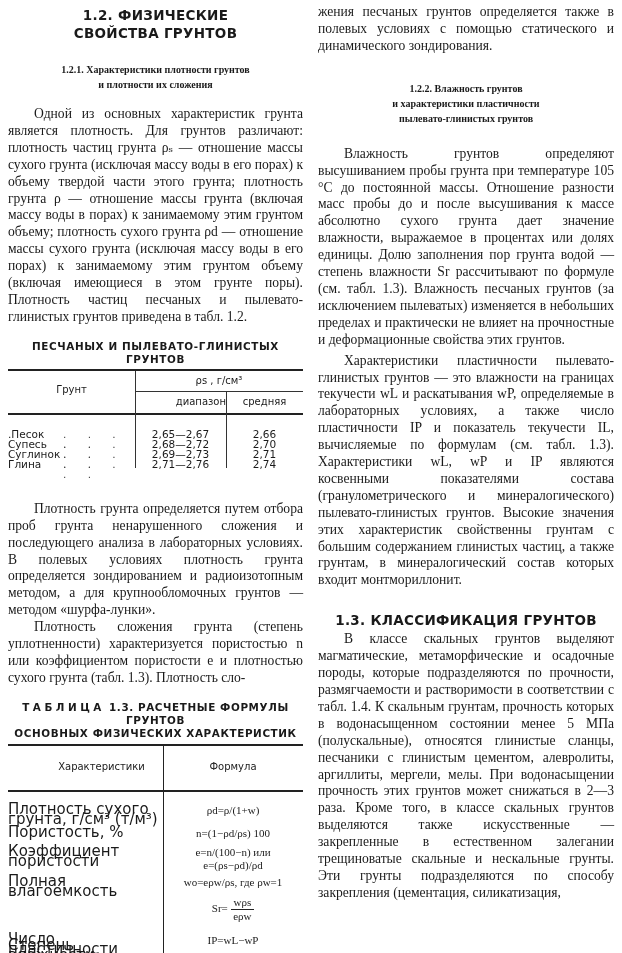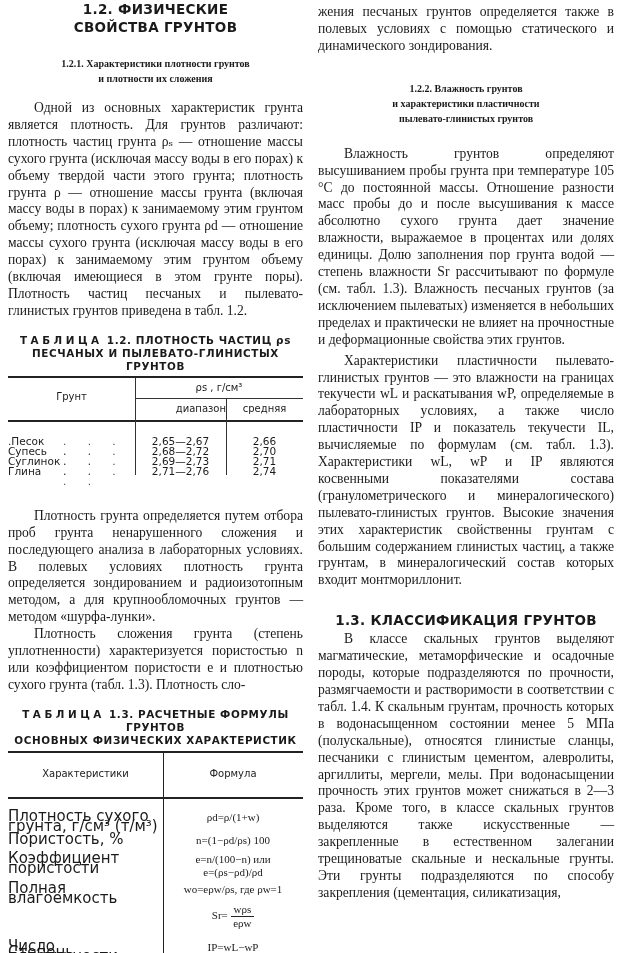--- a/index.html
+++ b/index.html
@@ -44,44 +44,43 @@
   .t12 .row { display: flex; height: 10px; line-height: 10px; font-size: 10.5px; }
   .t12 .c-name { width: 127px; position: relative; }
   .t12 .c-name .dots { position: absolute; left: 55px; letter-spacing: 9px; color: #444; }
   .t12 .c-range { width: 91px; text-align: center; }
   .t12 .c-avg { flex: 1; text-align: center; }
 
   
   .t13 { position: relative; font-family: "DejaVu Sans", sans-serif; font-size: 10px; }
   .t13 .head { position: relative; height: 44px; border-top: 2px solid #222; border-bottom: 2px solid #222; }
   .t13 .vline { position: absolute; left: 155px; top: 0; height: 260px; border-left: 1.5px solid #222; }
-  .t13 .h-l { position: absolute; left: 0; width: 155px; top: 15px; text-align: center; }
+  .t13 .h-l { position: absolute; left: 16px; width: 155px; top: 15px; text-align: center; }
   .t13 .h-r { position: absolute; left: 155px; right: 0; top: 15px; text-align: center; }
   .t13 .r { position: absolute; left: 0; right: 0; }
   .t13 .l { position: absolute; left: 0; width: 150px; font-size: 15px; line-height: 10.5px; }
   .t13 .f { position: absolute; left: 155px; right: 0; text-align: center; font-family: "Liberation Serif", serif; font-size: 11px; line-height: 13px; }
   .frac { display: inline-flex; flex-direction: column; align-items: center; vertical-align: middle; }
   .frac .num { border-bottom: 1px solid #222; padding: 0 3px; }
 </style>
 </head>
 <body>
 
 <div class="col col-left">
-  <div class="h-section" style="margin-top:0;">
+  <div class="h-section" style="margin-top:6px;">
     <div>1.2. ФИЗИЧЕСКИЕ</div>
     <div>СВОЙСТВА ГРУНТОВ</div>
   </div>
   <div class="h-sub" style="margin-top:20px;">
     <div>1.2.1. Характеристики плотности грунтов</div>
     <div>и плотности их сложения</div>
   </div>
   <p class="para indent" style="margin-top:14px;">Одной из основных характеристик грунта является плотность. Для грунтов различают: плотность частиц грунта ρₛ — отношение массы сухого грунта (исключая массу воды в его порах) к объему твердой части этого грунта; плотность грунта ρ — отношение массы грунта (включая массу воды в порах) к занимаемому этим грунтом объему; плотность сухого грунта ρd — отношение массы сухого грунта (исключая массу воды в его порах) к занимаемому этим грунтом объему (включая имеющиеся в этом грунте поры). Плотность частиц песчаных и пылевато-глинистых грунтов приведена в табл. 1.2.</p>
 
   <div class="tbl-title" style="margin-top:14px;">
-    <div><span class="spaced">ТАБЛИЦА</span> <span>1.2. ПЛОТНОСТЬ ЧАСТИЦ ρs</span></div>
     <div>ПЕСЧАНЫХ И ПЫЛЕВАТО-ГЛИНИСТЫХ ГРУНТОВ</div>
   </div>
   <div class="t12" style="margin-top:3px;">
     <div class="head">
       <div class="vline1"></div>
         <div class="vline2"></div>
         <div class="hsplit"></div>
       <div class="h-grunt">Грунт</div>
       <div class="h-rho">ρs , г/см³</div>
       <div class="h-range">диапазон</div>

